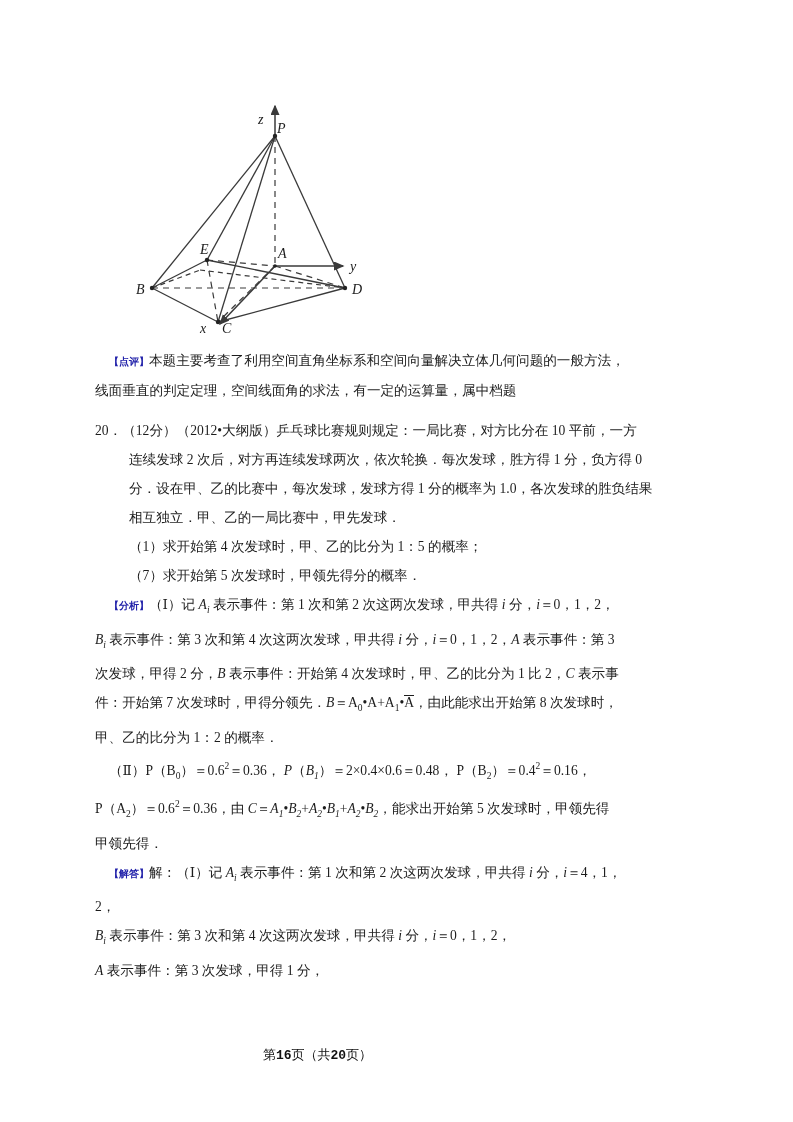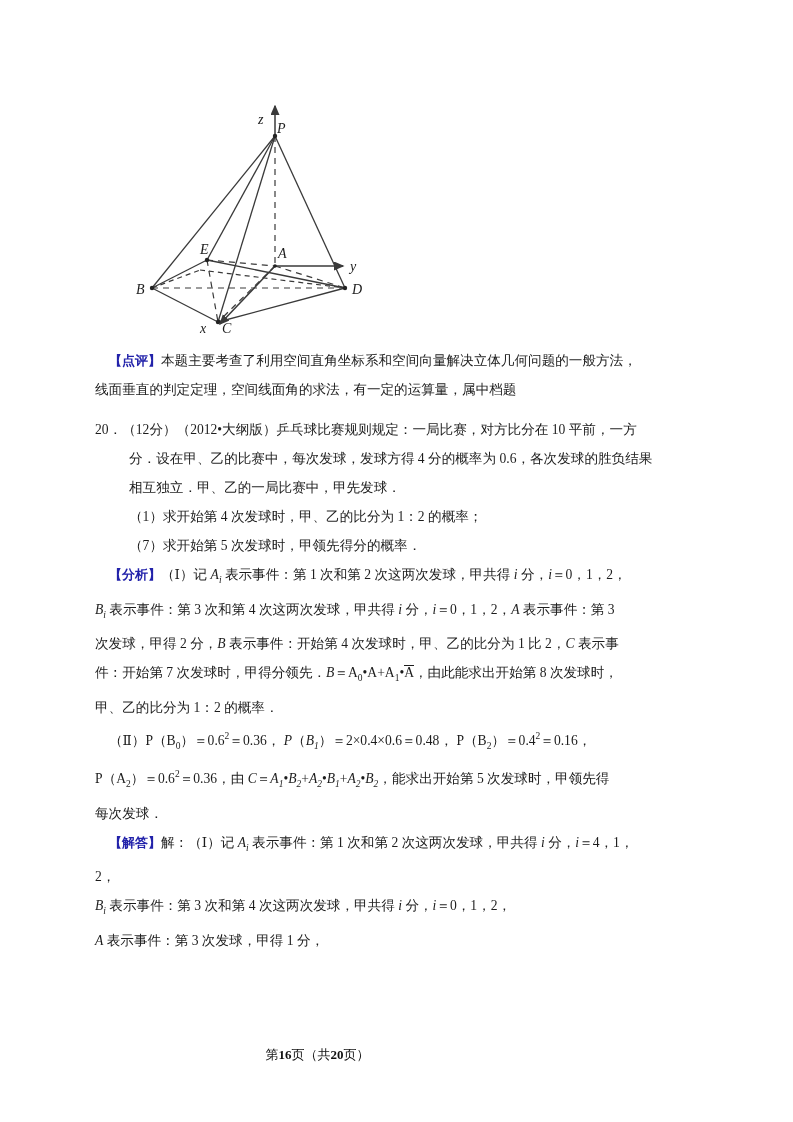--- a/index.html
+++ b/index.html
@@ -38,21 +38,21 @@
     font-size: 13.6px;
     line-height: 29px;
     color: #1c1c1c;
     text-align: justify;
     margin: 0;
   }
   .tag {
     color: #2222aa;
     font-weight: bold;
     font-family: "Liberation Sans", "DejaVu Sans", sans-serif;
-    font-size: 13px;
+    font-size: 10px;
   }
   .qnum-block {
     margin-top: 11px;
     padding-left: 0px;
   }
   .hang {
     padding-left: 34px;
     text-indent: -34px;
   }
   .sub-q {
@@ -95,21 +95,21 @@
     font-style: normal;
   }
   .footer {
     position: absolute;
     left: 0;
     top: 1046px;
     width: 635px;
     text-align: center;
     font-size: 13px;
     color: #111111;
-    font-family: Liberation Serif, serif;
+    font-family: Liberation Mono, monospace;
   }
   .footer b { font-weight: bold; }
 </style>
 </head>
 <body>
 
 <div class="page">
 
   <div class="figure-wrap">
     <svg width="330" height="262" viewBox="0 0 330 262">
@@ -170,23 +170,24 @@
 
     <p class="para body-indent">
       <span class="tag">【点评】</span><span>本题主要考查了利用空间直角坐标系和空间向量解决立体几何问题的一般方法，</span>
     </p>
     <p class="para flush">线面垂直的判定定理，空间线面角的求法，有一定的运算量，属中档题</p>
 
     <div class="qnum-block">
       <p class="para hang">
         <span>20．</span><span>（12分）</span><span>（2012•大纲版）</span><span>乒乓球比赛规则规定：一局比赛，对方比分在 10 平前，一方</span>
       </p>
-      <p class="para sub-q">分．设在甲、乙的比赛中，每次发球，发球方得 4 分的概率为 0.6，各次发球的胜负结果</p>
+      <p class="para sub-q">连续发球 2 次后，对方再连续发球两次，依次轮换．每次发球，胜方得 1 分，负方得 0</p>
+      <p class="para sub-q">分．设在甲、乙的比赛中，每次发球，发球方得 1 分的概率为 1.0，各次发球的胜负结果</p>
       <p class="para sub-q">相互独立．甲、乙的一局比赛中，甲先发球．</p>
-      <p class="para sub-q">（1）求开始第 4 次发球时，甲、乙的比分为 1：2 的概率；</p>
+      <p class="para sub-q">（1）求开始第 4 次发球时，甲、乙的比分为 1：5 的概率；</p>
       <p class="para sub-q">（7）求开始第 5 次发球时，甲领先得分的概率．</p>
     </div>
 
     <p class="para body-indent">
       <span class="tag">【分析】</span><span>（Ⅰ）记 </span><i class="it">A</i><span class="sub">i</span><span> 表示事件：第 1 次和第 2 次这两次发球，甲共得 </span><i class="it">i</i><span> 分，</span><i class="it">i</i><span>＝0，1，2，</span>
     </p>
     <p class="para flush">
       <i class="it">B</i><span class="sub">i</span><span> 表示事件：第 3 次和第 4 次这两次发球，甲共得 </span><i class="it">i</i><span> 分，</span><i class="it">i</i><span>＝0，1，2，</span><i class="it">A</i><span> 表示事件：第 3</span>
     </p>
     <p class="para flush">
@@ -195,21 +196,21 @@
     <p class="para flush">
       <span>件：开始第 7 次发球时，甲得分领先．</span><i class="it">B</i><span>＝</span><span class="mathblk upright">A<span class="sub-u">0</span>•A+A<span class="sub-u">1</span>•<span class="ovl">A</span></span><span>，由此能求出开始第 8 次发球时，</span>
     </p>
     <p class="para flush">甲、乙的比分为 1：2 的概率．</p>
     <p class="para body-indent">
       <span>（Ⅱ）</span><span class="mathblk upright">P（B<span class="sub-u">0</span>）＝0.6<span class="sup">2</span>＝0.36，</span>&nbsp;<span class="mathblk"><i>P</i>（<i>B</i><span class="sub">1</span>）＝2×0.4×0.6＝0.48，</span>&nbsp;<span class="mathblk upright">P（B<span class="sub-u">2</span>）＝0.4<span class="sup">2</span>＝0.16，</span>
     </p>
     <p class="para flush">
       <span class="mathblk upright">P（A<span class="sub-u">2</span>）＝0.6<span class="sup">2</span>＝0.36，</span><span>由 </span><span class="mathblk"><i>C</i>＝<i>A</i><span class="sub">1</span>•<i>B</i><span class="sub">2</span>+<i>A</i><span class="sub">2</span>•<i>B</i><span class="sub">1</span>+<i>A</i><span class="sub">2</span>•<i>B</i><span class="sub">2</span></span><span>，能求出开始第 5 次发球时，甲领先得</span>
     </p>
-    <p class="para flush">每次发球．</p>
+    <p class="para flush">甲领先得．</p>
 
     <p class="para body-indent">
       <span class="tag">【解答】</span><span>解：</span><span>（Ⅰ）记 </span><i class="it">A</i><span class="sub">i</span><span> 表示事件：第 1 次和第 2 次这两次发球，甲共得 </span><i class="it">i</i><span> 分，</span><i class="it">i</i><span>＝4，1，</span>
     </p>
     <p class="para flush">2，</p>
     <p class="para flush">
       <i class="it">B</i><span class="sub">i</span><span> 表示事件：第 3 次和第 4 次这两次发球，甲共得 </span><i class="it">i</i><span> 分，</span><i class="it">i</i><span>＝0，1，2，</span>
     </p>
     <p class="para flush">
       <i class="it">A</i><span> 表示事件：第 3 次发球，甲得 1 分，</span>

